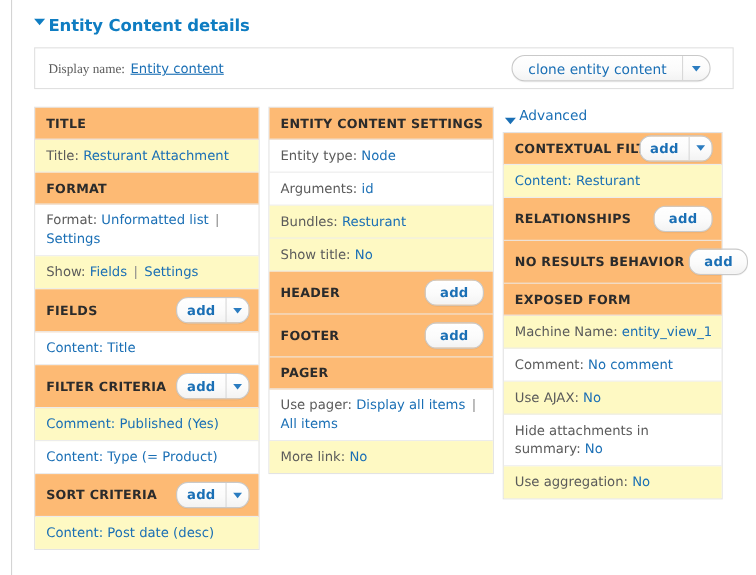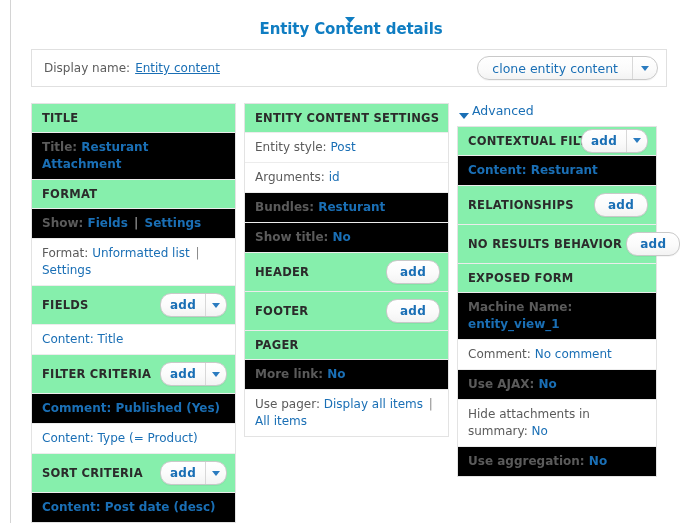--- a/index.html
+++ b/index.html
@@ -39,23 +39,21 @@
   }
 
   
   .view-title {
     margin: 4px 0 12px 10px;
     font-size: 15px;
     font-weight: bold;
     color: #0f7dc2;
     letter-spacing: -0.1px;
     display: flex;
-    align-items: center;
     line-height: 1;
-    flex-direction: column;
   }
   .tri {
     display: inline-block;
     width: 0; height: 0;
     border-left: 5px solid transparent;
     border-right: 5px solid transparent;
     border-top: 6px solid #0f7dc2;
     margin-right: 3px;
     position: relative;
     top: 1px;
@@ -66,21 +64,21 @@
     margin: 0 4px 16px 10px;
     border: 1px solid #e0e0e0;
     background: #fff;
     height: 38px;
     display: flex;
     align-items: center;
     padding: 0 8px 0 12px;
     box-sizing: border-box;
     position: relative;
   }
-  .display-bar .lbl { color: #5c5c5c; }
+  .display-bar .lbl { color: #5c5c5c; font-family: Liberation Serif, serif; }
   .display-bar .val { color: #1a6fb5; margin-left: 5px; }
 
   
   .pill {
     display: inline-flex;
     align-items: stretch;
     border: 1px solid #c9c9c9;
     border-radius: 11px;
     background: linear-gradient(to bottom, #ffffff 0%, #fbfbfb 55%, #f3f3f3 100%);
     height: 24px;
@@ -111,21 +109,21 @@
     width: 0; height: 0;
     border-left: 4px solid transparent;
     border-right: 4px solid transparent;
     border-top: 5px solid #2b7cc0;
   }
   .pill.clone { height: 24px; border-radius: 12px; }
   .pill.clone .txt { padding: 0 14px; font-size: 12.5px; }
   .pill.clone .caret { width: 24px; }
   .pill.add-only .txt { padding: 0 13px; }
 
-  .display-bar .pill { position: absolute; right: 8px; top: 6px; }
+  .display-bar .pill { position: absolute; right: 20px; top: 6px; }
 
   
   .cols {
     display: flex;
     align-items: flex-start;
     margin-left: 10px;
     gap: 8px;
   }
   .col { box-sizing: border-box; }
   .col-1 { width: 205px; }
@@ -150,21 +148,21 @@
   .advanced .tri { border-top-color: #1a6fb5; }
 
   
   .sec-head {
     font-weight: bold;
     font-size: 11.5px;
     color: #2b2b2b;
     letter-spacing: 0.25px;
     padding: 7px 8px 7px 10px;
     border-bottom: 1px solid #ececec;
-    background: #86efac;
+    background: #fdba74;
     display: flex;
     align-items: center;
     justify-content: space-between;
     min-height: 22px;
     box-sizing: border-box;
     position: relative;
   }
   .sec-head .ht { white-space: nowrap; }
   .sec-head .pill { flex: none; margin-left: 4px; }
   .sec-head.overlap { justify-content: flex-start; }
@@ -174,21 +172,21 @@
     top: 50%;
     transform: translateY(-50%);
   }
 
   .row {
     padding: 6px 8px 6px 10px;
     border-bottom: 1px solid #ececec;
     line-height: 17px;
     box-sizing: border-box;
   }
-  .row.alt { background: #000000; font-weight: bold; }
+  .row.alt { background: #fef9c3; }
   .row:last-child { border-bottom: none; }
   .sec-head:last-child { border-bottom: none; }
 
   .row .lbl { color: #5b5b5b; }
   .row a, .row .lnk {
     color: #1a6fb5;
     text-decoration: none;
   }
   .row .pipe { color: #8a8a8a; padding: 0 2px; }
 </style>
@@ -219,22 +217,22 @@
   <div class="cols">
     <div class="col col-1">
       <div class="box" id="col-left">
           <div class="sec-head">
             <span class="ht">TITLE</span>
           </div>
           <div class="row alt"><span class="lbl">Title: </span><a href="#" class="lnk">Resturant Attachment</a></div>
           <div class="sec-head">
             <span class="ht">FORMAT</span>
           </div>
+          <div class="row"><span class="lbl">Format: </span><a href="#" class="lnk">Unformatted list</a><span class="pipe"> | </span><a href="#" class="lnk">Settings</a></div>
           <div class="row alt"><span class="lbl">Show: </span><a href="#" class="lnk">Fields</a><span class="pipe"> | </span><a href="#" class="lnk">Settings</a></div>
-          <div class="row"><span class="lbl">Format: </span><a href="#" class="lnk">Unformatted list</a><span class="pipe"> | </span><a href="#" class="lnk">Settings</a></div>
           <div class="sec-head">
             <span class="ht">FIELDS</span>
             <span class="pill">
               <span class="txt">add</span>
               <span class="sep"></span>
               <span class="caret">
                 <span class="caret-glyph"></span>
               </span>
             </span>
           </div>
@@ -262,41 +260,41 @@
             </span>
           </div>
           <div class="row alt"><a href="#" class="lnk">Content: Post date (desc)</a></div>
         </div>
     </div>
     <div class="col col-2">
       <div class="box" id="col-mid">
           <div class="sec-head">
             <span class="ht">ENTITY CONTENT SETTINGS</span>
           </div>
-          <div class="row"><span class="lbl">Entity style: </span><a href="#" class="lnk">Post</a></div>
+          <div class="row"><span class="lbl">Entity type: </span><a href="#" class="lnk">Node</a></div>
           <div class="row"><span class="lbl">Arguments: </span><a href="#" class="lnk">id</a></div>
           <div class="row alt"><span class="lbl">Bundles: </span><a href="#" class="lnk">Resturant</a></div>
           <div class="row alt"><span class="lbl">Show title: </span><a href="#" class="lnk">No</a></div>
           <div class="sec-head">
             <span class="ht">HEADER</span>
             <span class="pill add-only">
               <span class="txt">add</span>
             </span>
           </div>
           <div class="sec-head">
             <span class="ht">FOOTER</span>
             <span class="pill add-only">
               <span class="txt">add</span>
             </span>
           </div>
           <div class="sec-head">
             <span class="ht">PAGER</span>
           </div>
+          <div class="row"><span class="lbl">Use pager: </span><a href="#" class="lnk">Display all items</a><span class="pipe"> | </span><a href="#" class="lnk">All items</a></div>
           <div class="row alt"><span class="lbl">More link: </span><a href="#" class="lnk">No</a></div>
-          <div class="row"><span class="lbl">Use pager: </span><a href="#" class="lnk">Display all items</a><span class="pipe"> | </span><a href="#" class="lnk">All items</a></div>
         </div>
     </div>
     <div class="col col-3">
       <div class="advanced">
         <span class="tri"></span>
         <span>Advanced</span>
       </div>
       <div class="box" id="col-right">
           <div class="sec-head overlap">
             <span class="ht">CONTEXTUAL FILTERS</span>

